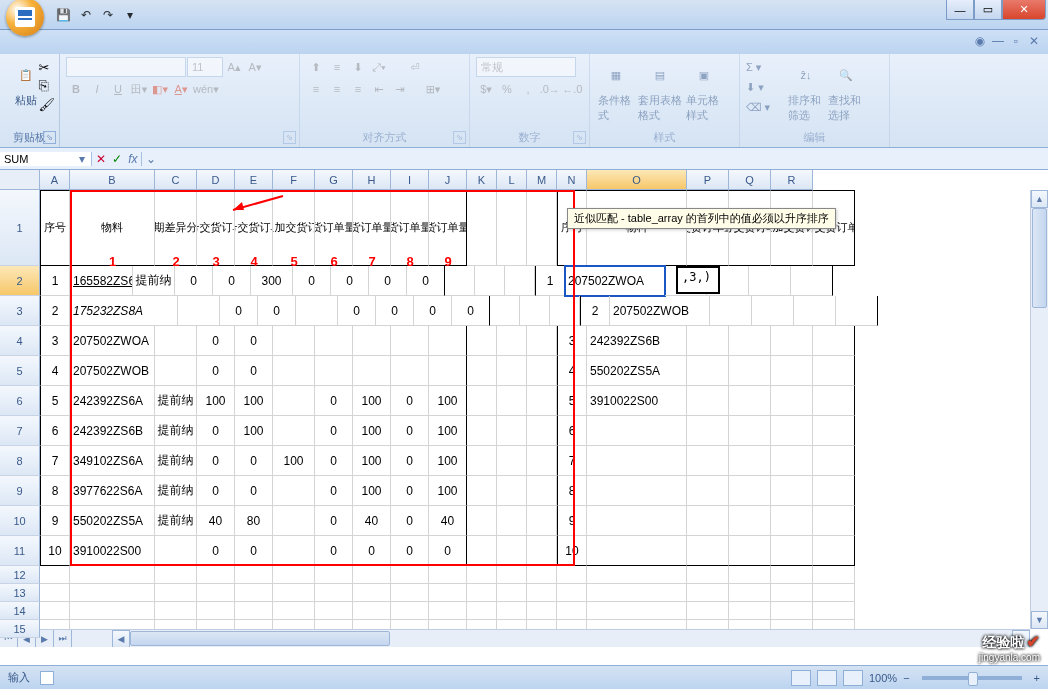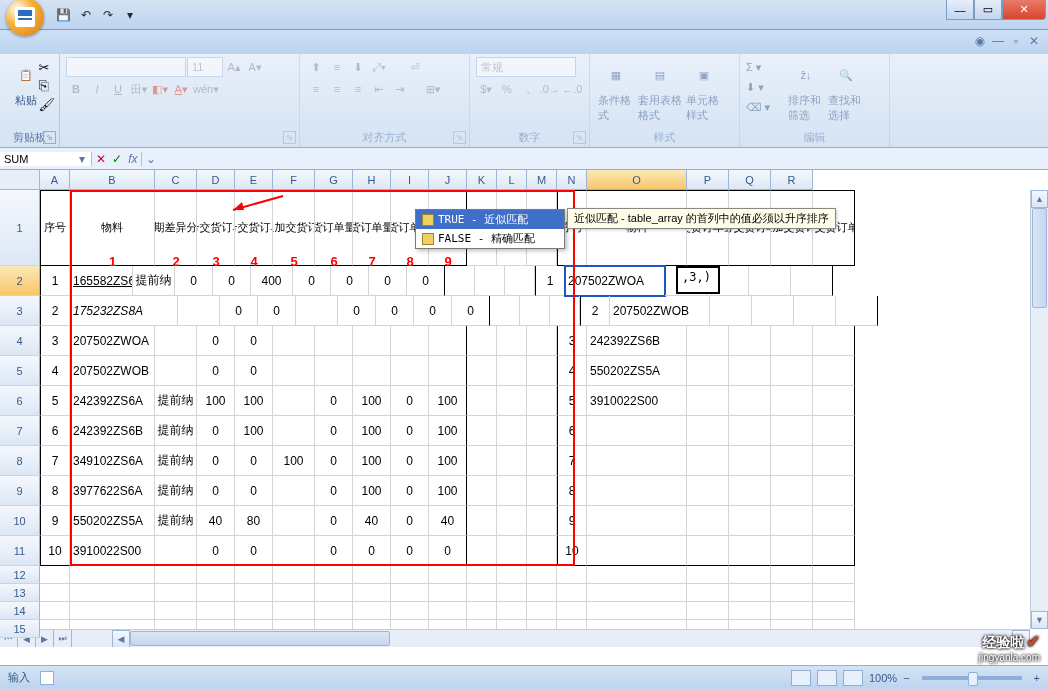--- a/index.html
+++ b/index.html
@@ -322,21 +322,21 @@
         <div class="cell header-cell bt bb" style="width: 42px; height: 76px;">19号交货订单量</div>
         <div class="cell header-cell bt bb" style="width: 42px; height: 76px;">4号追加交货订单量</div>
         <div class="cell header-cell bt bb br" style="width: 42px; height: 76px;">4号交货订单量</div>
       </div>
       <div class="cell-row">
         <div class="cell center bl" style="width: 30px; height: 30px;">1</div>
         <div class="cell  " style="width: 63px; height: 30px; text-decoration: underline;">165582ZS6A</div>
         <div class="cell center " style="width: 42px; height: 30px;">提前纳</div>
         <div class="cell center " style="width: 38px; height: 30px;">0</div>
         <div class="cell center " style="width: 38px; height: 30px;">0</div>
-        <div class="cell center " style="width: 42px; height: 30px;">400</div>
+        <div class="cell center " style="width: 42px; height: 30px;">300</div>
         <div class="cell center " style="width: 38px; height: 30px;">0</div>
         <div class="cell center " style="width: 38px; height: 30px;">0</div>
         <div class="cell center " style="width: 38px; height: 30px;">0</div>
         <div class="cell center br" style="width: 38px; height: 30px;">0</div>
         <div class="cell  " style="width: 30px; height: 30px;"></div>
         <div class="cell  " style="width: 30px; height: 30px;"></div>
         <div class="cell  " style="width: 30px; height: 30px;"></div>
         <div class="cell center bl" style="width: 30px; height: 30px;">1</div>
         <div class="cell  " style="width: 100px; height: 30px; outline: rgb(26, 86, 196) solid 2px; outline-offset: -1px;">207502ZWOA</div>
         <div class="cell center " style="width: 42px; height: 30px;"></div>
@@ -633,30 +633,20 @@
       <div class="red-num" style="left: 429px; top: 84px; width: 38px;">9</div>
     </div>
 
   <svg class="red-arrow" style="left:228px; top:24px; width:60px; height:20px">
       <line x1="55" y1="2" x2="5" y2="16" stroke="red" stroke-width="2"></line>
       <polygon points="5,16 14,8 16,16" fill="red"></polygon>
     </svg>
 
   <div class="active-cell-box" style="left:676px; top:96px; width:44px; height:28px;">,3,)</div>
 
-  <div class="ac-dropdown" style="left:415px; top:39px; width:150px;">
-    <div class="ac-item sel">
-        <span class="ac-icon"></span>
-        <span>TRUE - 近似匹配</span>
-      </div>
-    <div class="ac-item">
-        <span class="ac-icon"></span>
-        <span>FALSE - 精确匹配</span>
-      </div>
-  </div>
   <div class="ac-info" style="left:567px; top:38px;">近似匹配 - table_array 的首列中的值必须以升序排序</div>
 
   <div class="vscroll">
     <div class="sbtn">▲</div>
     <div class="thumb"></div>
     <div class="sbtn" style="position:absolute;bottom:0;left:0;right:0">▼</div>
   </div>
   <div class="hscroll-area">
     <div class="sheet-nav">
       <div class="nbtn">⏮</div>

